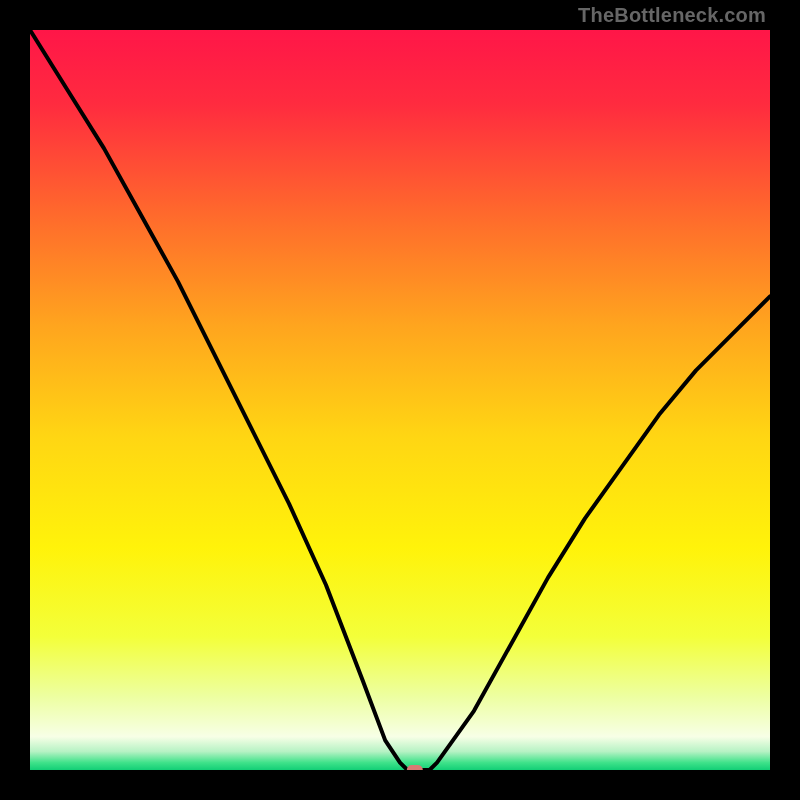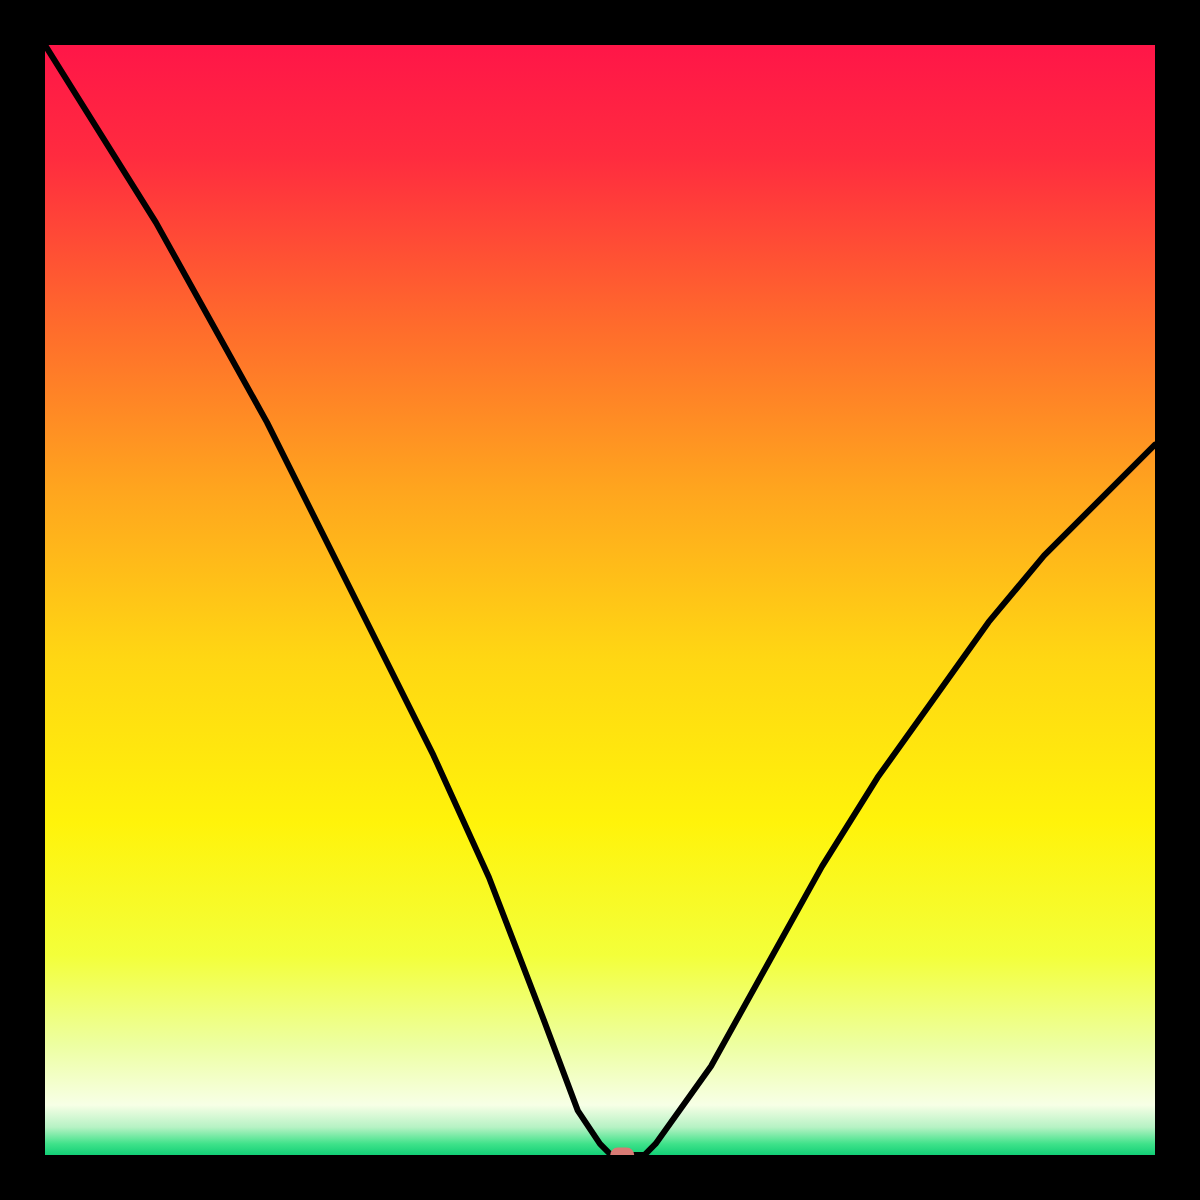--- a/index.html
+++ b/index.html
@@ -50,13 +50,14 @@
             <stop offset="99%" stop-color="#3fe28a"></stop>
             <stop offset="100%" stop-color="#12cf76"></stop>
           </linearGradient>
         </defs>
         <rect x="0" y="0" width="740" height="740" fill="url(#bg-grad)"></rect>
         <path d="M0.00 0.00 L37.00 59.20 L74.00 118.40 L111.00 185.00 L148.00 251.60 L185.00 325.60 L222.00 399.60 L259.00 473.60 L296.00 555.00 L333.00 651.20 L355.20 710.40 L370.00 732.60 L377.40 740.00 L384.80 740.00 L392.20 740.00 L399.60 740.00 L407.00 732.60 L444.00 680.80 L481.00 614.20 L518.00 547.60 L555.00 488.40 L592.00 436.60 L629.00 384.80 L666.00 340.40 L703.00 303.40 L740.00 266.40" fill="none" stroke="#000" stroke-width="4" stroke-linejoin="round" stroke-linecap="round"></path>
         <rect x="376.8" y="735" width="16" height="10" rx="5" ry="5" fill="#d87a74"></rect>
       </svg>
   </div>
 
+  <div class="watermark">TheBottleneck.com</div>
 </div>
 
 </body></html>

